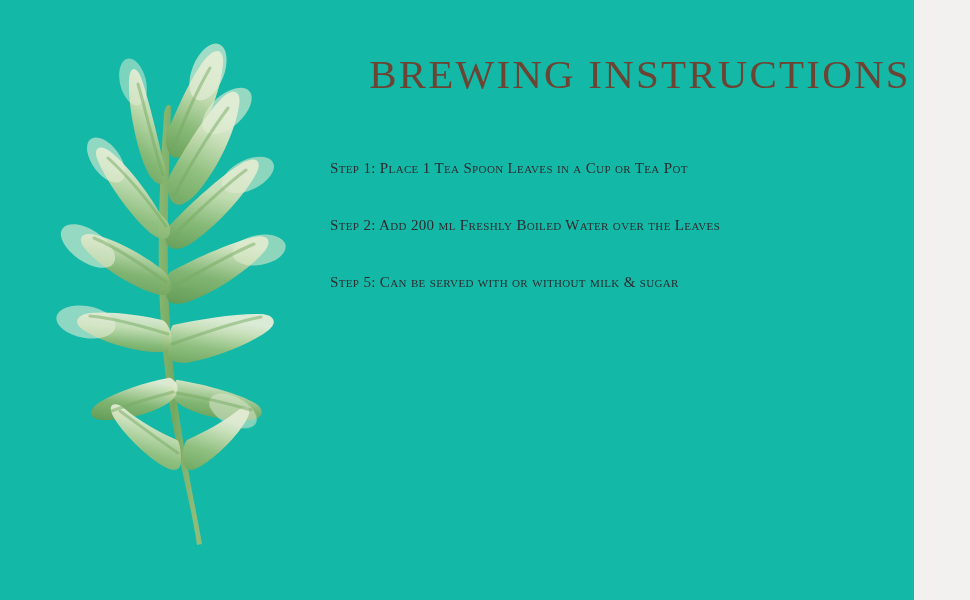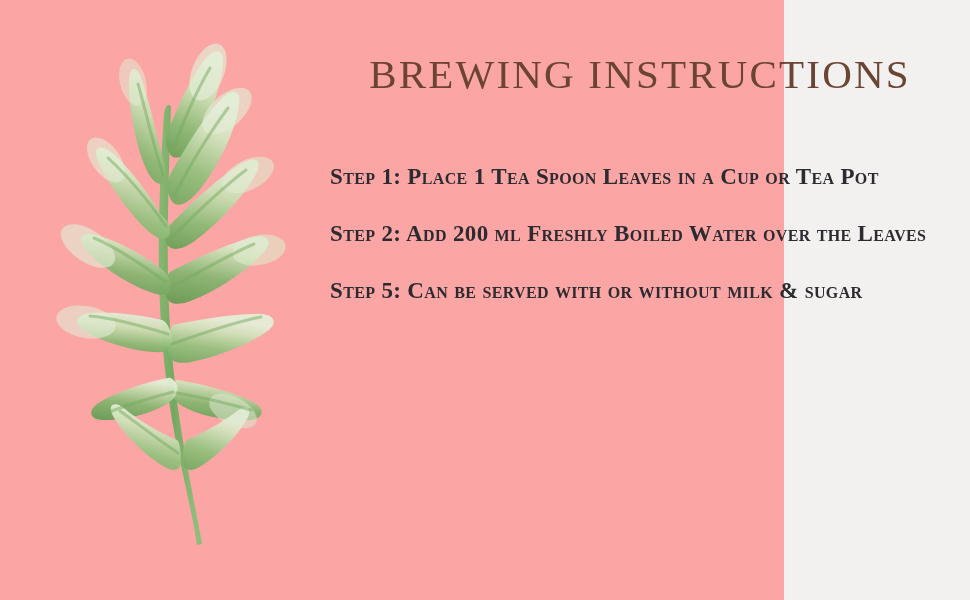--- a/index.html
+++ b/index.html
@@ -8,23 +8,23 @@
   }
   body {
     width: 970px;
     height: 600px;
     overflow: hidden;
     background: #f2f1ef;
     font-family: "Liberation Serif", "DejaVu Serif", serif;
   }
   #card {
     position: relative;
-    width: 784px;
+    width: 914px;
     height: 600px;
-    background: #fca5a5;
+    background: #14b8a6;
   }
   
   #illustration {
     position: absolute;
     left: 20px;
     top: 10px;
     width: 320px;
     height: 580px;
   }
   #illustration svg {
@@ -54,25 +54,25 @@
     white-space: nowrap;
   }
   #steps {
     position: absolute;
     left: 2px;
     top: 137px;
     width: 620px;
   }
   .step {
     color: #2b2b30;
-    font-size: 23px;
+    font-size: 15px;
     line-height: 33px;
     letter-spacing: 0.35px;
     font-variant: small-caps;
-    font-weight: 700;
+    font-weight: 400;
     margin-bottom: 24px;
   }
   .step:last-child { margin-bottom: 8px; }
   .step-3, .step-4 { margin-bottom: 20px; }
 </style>
 </head>
 <body>
 
 <div id="card">
 

